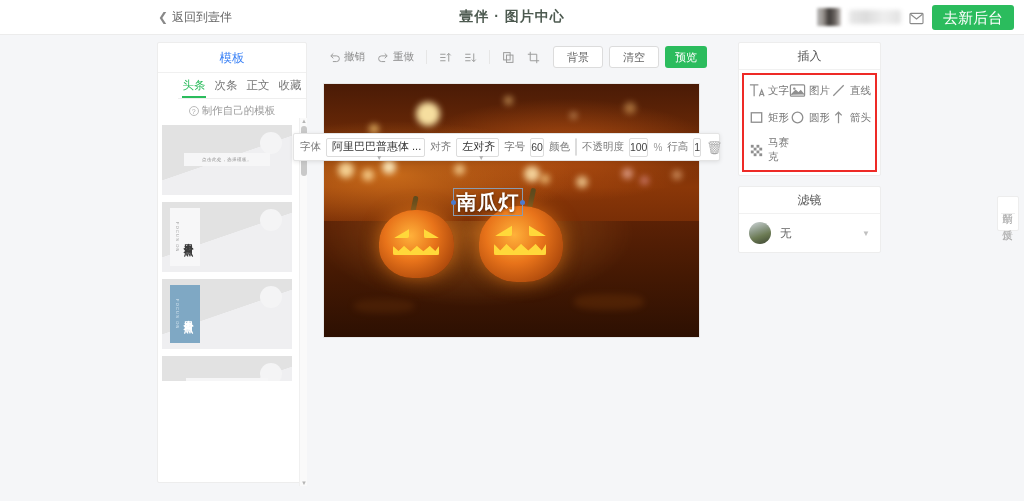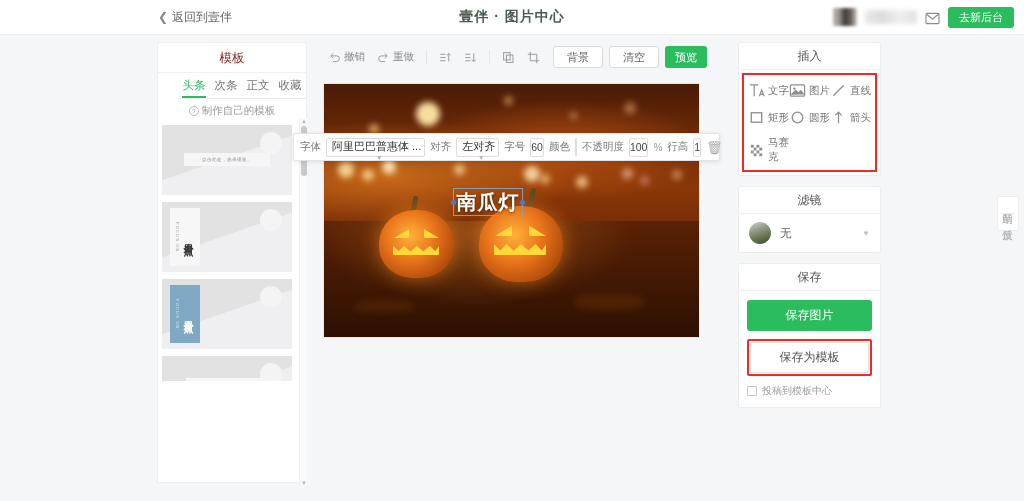--- a/index.html
+++ b/index.html
@@ -35,33 +35,33 @@
     background: linear-gradient(90deg,#b9b9b9 0%, #9a9590 25%, #3e3a38 50%, #6a6460 75%, #cfcbc8 100%);
     filter: blur(1.6px); border-radius: 1px;
   }
   .username-blur {
     width: 52px; height: 14px;
     background: linear-gradient(90deg,#e8e8e8, #dcdcdc, #efefef, #e2e2e2);
     filter: blur(2px); border-radius: 2px;
   }
   .mail-icon { width: 15px; height: 13px; color:#888; }
   .btn-green-head {
-    background: #2bbc5d; color: #fff; font-size: 11px;
+    background: #2bbc5d; color: #fff; font-size: 15px;
     padding: 5px 11px; border: none; border-radius: 3px; cursor: pointer;
     line-height: 1;
   }
 
   
   .tpl-panel {
     position: absolute; left: 157px; top: 42px; width: 150px; height: 441px;
     background: #fff; border: 1px solid #ededed; border-radius: 2px;
   }
   .tpl-title {
     height: 30px; line-height: 30px; text-align: center;
-    font-size: 12.5px; color: #7f1d1d; border-bottom: 1px solid #f0f0f0;
+    font-size: 12.5px; color: #3b82f6; border-bottom: 1px solid #f0f0f0;
   }
   .tpl-tabs { display: flex; height: 26px; border-bottom: 1px solid #eee; margin-left: 20px; }
   .tpl-tab {
     flex: 1; text-align: center; font-size: 11.5px; color: #777;
     line-height: 24px; cursor: pointer; position: relative;
   }
   .tpl-tab.active { color: #2bbc5d; }
   .tpl-tab.active::after {
     content: ""; position: absolute; left: 14%; right: 14%; bottom: 0;
     height: 2px; background: #2bbc5d;
@@ -572,33 +572,20 @@
 
     <div class="r-card">
       <div class="r-head">滤镜</div>
       <div class="filter-row">
         <span class="filter-thumb"></span>
         <span class="filter-name">无</span>
         <span class="filter-caret">▼</span>
       </div>
     </div>
 
-    <div class="r-card">
-      <div class="r-head">保存</div>
-      <div class="save-body">
-        <button class="btn-save-img">保存图片</button>
-        <div class="btn-save-tpl-wrap">
-          <button class="btn-save-tpl">保存为模板</button>
-        </div>
-        <label class="sub-check">
-          <span class="box"></span>
-          <span class="t">投稿到模板中心</span>
-        </label>
-      </div>
-    </div>
   </div>
 
   <div class="side-tabs">
     <div class="side-tab">帮助</div>
     <div class="side-div"></div>
     <div class="side-tab">反馈</div>
   </div>
 
 </div>
 

